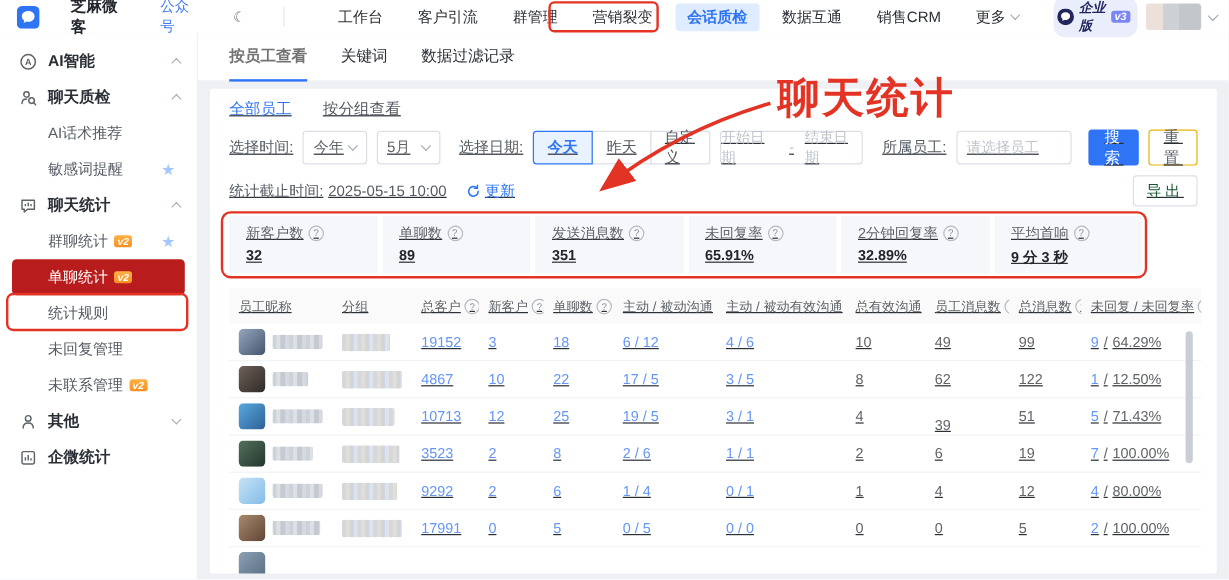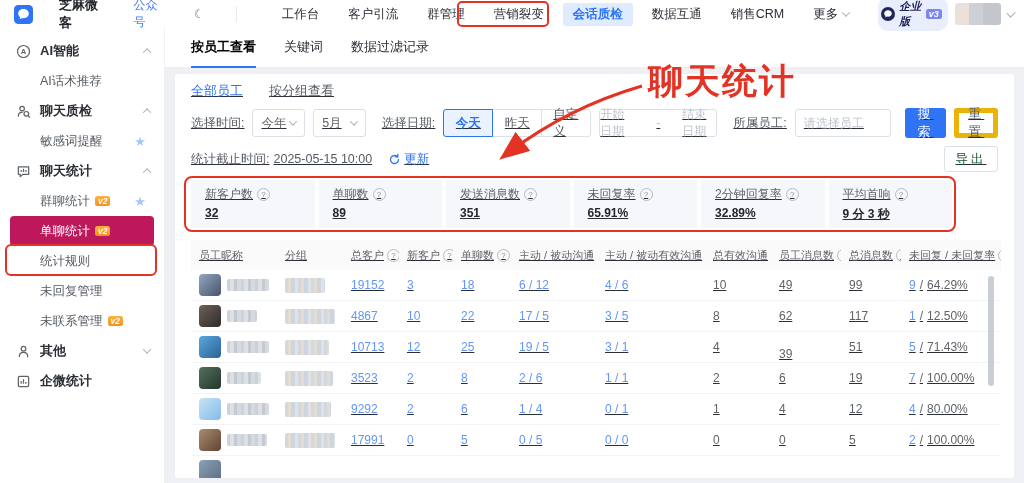--- a/index.html
+++ b/index.html
@@ -26,46 +26,46 @@
   
   .body-row{display:flex;height:455px;}
   .sidebar{width:165px;flex:none;background:#fff;padding-top:8px;box-sizing:border-box;border-right:1px solid #f0f1f4;}
   .side-item{height:30px;display:flex;align-items:center;cursor:pointer;}
   .side-section{padding:0 14px 0 16px;gap:9px;}
   .side-section .lbl{font-size:13px;font-weight:bold;color:#2b2f36;}
   .side-icon{width:15px;height:15px;flex:none;display:inline-flex;}
   .side-section .chev{margin-left:auto;}
   .side-sub{margin:0 10px;padding-left:30px;border-radius:4px;gap:5px;}
   .side-sub .lbl{font-size:12.5px;color:#555b63;}
-  .side-sub.active{background:#be185d;}
+  .side-sub.active{background:#b91c1c;}
   .side-sub.active .lbl{color:#fff;}
   .star{margin-left:auto;margin-right:8px;color:#a5c6fc;font-size:13px;line-height:1;}
   .v2badge{display:inline-flex;align-items:center;background:linear-gradient(#ffb143,#f78f1e);color:#fff;font-size:8.5px;font-style:italic;font-weight:bold;border-radius:2.5px;padding:1px 3px;line-height:1;}
   .main{flex:1;display:flex;flex-direction:column;background:#eef0f4;min-width:0;}
   
   .tabbar{height:40px;background:#fff;display:flex;align-items:center;padding-left:26px;gap:28px;border-bottom:1px solid #edeff3;box-sizing:border-box;}
   .tab{font-size:13px;color:#2b2f36;height:40px;line-height:38px;cursor:pointer;border-bottom:2px solid transparent;box-sizing:border-box;}
-  .tab.active{color:#000000;font-weight:bold;border-bottom-color:#2e74f5;}
+  .tab.active{color:#737373;font-weight:bold;border-bottom-color:#2e74f5;}
   
   .content-card{margin:6px 10px 0;background:#fff;height:404px;padding:8px 16px;box-sizing:border-box;overflow:hidden;border-radius:2px;position:relative;text-decoration:underline;}
   .subtabs{display:flex;gap:26px;height:18px;align-items:center;}
   .subtab{font-size:13px;color:#555b63;cursor:pointer;}
   .subtab.active{color:#2e74f5;}
   .filter-row{display:flex;align-items:center;margin-top:8px;gap:8px;font-size:12.5px;color:#555b63;height:30px;}
   .flabel{white-space:nowrap;}
   .sel{width:76px;height:28px;border:1px solid #dcdfe6;border-radius:3px;display:flex;align-items:center;justify-content:space-between;padding:0 8px;color:#5f6368;box-sizing:border-box;background:#fff;cursor:pointer;}
   .dbtns{display:flex;}
   .dbtn{height:28px;min-width:50px;padding:0 11px;display:flex;align-items:center;justify-content:center;border:1px solid #dcdfe6;background:#fff;color:#555b63;box-sizing:border-box;margin-left:-1px;cursor:pointer;font-size:12.5px;}
   .dbtn:first-child{border-radius:3px 0 0 3px;margin-left:0;}
   .dbtn:last-child{border-radius:0 3px 3px 0;}
   .dbtn.active{color:#2e74f5;border-color:#2e74f5;background:#e9f2ff;z-index:1;font-weight:bold;}
-  .range{width:196px;height:28px;border:1px solid #dcdfe6;border-radius:3px;display:flex;align-items:center;justify-content:center;gap:22px;color:#bfc4cc;font-size:12px;box-sizing:border-box;background:#fff;}
+  .range{width:196px;height:28px;border:1px solid #dcdfe6;border-radius:3px;display:flex;align-items:center;justify-content:center;gap:9px;color:#bfc4cc;font-size:12px;box-sizing:border-box;background:#fff;}
   .staff-input{width:148px;height:28px;border:1px solid #dcdfe6;border-radius:3px;display:flex;align-items:center;padding:0 8px;color:#bfc4cc;font-size:12px;box-sizing:border-box;background:#fff;}
   .btn-search{width:62px;height:30px;background:#2e74f5;color:#fff;border-radius:3px;display:flex;align-items:center;justify-content:center;font-size:13px;letter-spacing:3px;cursor:pointer;border:none;}
-  .btn-reset{width:58px;height:30px;border:5px solid #eab308;border-radius:3px;display:flex;align-items:center;justify-content:center;color:#555b63;font-size:13px;letter-spacing:3px;background:#fff;cursor:pointer;}
+  .btn-reset{width:58px;height:30px;border:1px solid #eab308;border-radius:3px;display:flex;align-items:center;justify-content:center;color:#555b63;font-size:13px;letter-spacing:3px;background:#fff;cursor:pointer;}
   .meta-row{display:flex;align-items:center;margin-top:8px;font-size:12.5px;color:#555b63;gap:4px;height:26px;}
   .refresh{display:flex;align-items:center;gap:3px;color:#2e74f5;margin-left:12px;cursor:pointer;}
   .btn-export{margin-left:auto;width:54px;height:26px;border:1px solid #dcdfe6;border-radius:3px;display:flex;align-items:center;justify-content:center;color:#14532d;font-size:12.5px;letter-spacing:3px;background:#fff;cursor:pointer;}
   .stats-row{display:flex;gap:4px;margin-top:8px;margin-right:46px;height:48px;}
   .stat-card{flex:1;background:#f6f7fa;padding:6px 14px;box-sizing:border-box;}
   .stat-label{font-size:12px;color:#5f6368;display:flex;align-items:center;gap:4px;white-space:nowrap;}
   .stat-value{font-size:12px;font-weight:bold;color:#23262d;margin-top:3px;white-space:nowrap;}
   .help{width:11px;height:11px;border:1px solid #b6bac2;border-radius:50%;font-size:8px;color:#8a8f98;display:inline-flex;align-items:center;justify-content:center;flex:none;font-style:normal;}
   
   .table{margin-top:12px;position:relative;width:807px;}
@@ -154,34 +154,34 @@
         <div class="side-item side-section">
           <span class="side-icon">
             <svg viewBox="0 0 16 16" width="15" height="15">
               <circle cx="8" cy="8" r="6.4" fill="none" stroke="#5f6368" stroke-width="1.3"></circle>
               <text x="8" y="11" font-size="8" text-anchor="middle" fill="#5f6368" font-weight="bold">A</text>
             </svg>
           </span>
           <span class="lbl">AI智能</span>
           <i class="chev sm up" style="margin-left: auto;"></i>
         </div>
-        <div class="side-item side-sub">
-          <span class="lbl">AI话术推荐</span>
-        </div>
         <div class="side-item side-section">
           <span class="side-icon">
             <svg viewBox="0 0 16 16" width="15" height="15" fill="none" stroke="#5f6368" stroke-width="1.3" stroke-linecap="round">
               <circle cx="6.5" cy="5" r="2.4"></circle>
               <path d="M2.5 13c0-2.5 1.8-4 4-4"></path>
               <circle cx="11" cy="10.5" r="2.5"></circle>
               <path d="M12.9 12.4l1.7 1.7"></path>
             </svg>
           </span>
           <span class="lbl">聊天质检</span>
           <i class="chev sm up" style="margin-left: auto;"></i>
+        </div>
+        <div class="side-item side-sub">
+          <span class="lbl">AI话术推荐</span>
         </div>
         <div class="side-item side-sub">
           <span class="lbl">敏感词提醒</span>
           <span class="star">★</span>
         </div>
         <div class="side-item side-section">
           <span class="side-icon">
             <svg viewBox="0 0 16 16" width="15" height="15" fill="none" stroke="#5f6368" stroke-width="1.3" stroke-linejoin="round">
               <path d="M2.5 3h11v8h-6l-3 2.5V11h-2z"></path>
               <path d="M5.5 8.5v-2M8 8.5V5M10.5 8.5V6.5"></path>
@@ -405,21 +405,21 @@
                 <div class="td" style="width: 66px;">
                   <span class="group-blur" style="width: 52px;"></span>
                 </div>
                 <div class="td blue" style="width: 56px;">4867</div>
                 <div class="td blue" style="width: 54px;">10</div>
                 <div class="td blue" style="width: 58px;">22</div>
                 <div class="td blue" style="width: 86px;">17 / 5</div>
                 <div class="td blue" style="width: 108px;">3 / 5</div>
                 <div class="td gray" style="width: 66px;">8</div>
                 <div class="td gray" style="width: 70px;">62</div>
-                <div class="td gray" style="width: 60px;">117</div>
+                <div class="td gray" style="width: 60px;">122</div>
                 <div class="td" style="width: 100px;">
                   <span class="blue">1</span>
                   <span class="gray" style="margin: 0px 4px;">/</span>
                   <span class="gray">12.50%</span>
                 </div>
               </div>
               <div class="row">
                 <div class="td" style="width: 86px;">
                   <span class="avatar" style="background: linear-gradient(135deg, rgb(88, 168, 224), rgb(45, 97, 148));"></span>
                   <span class="name-blur" style="width: 46px;"></span>

